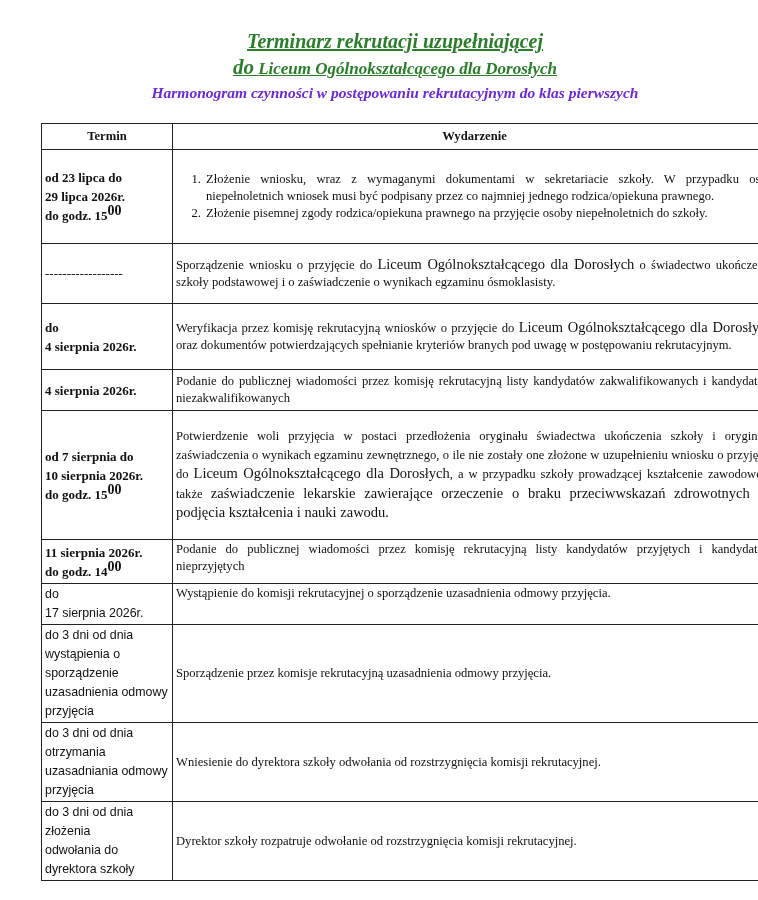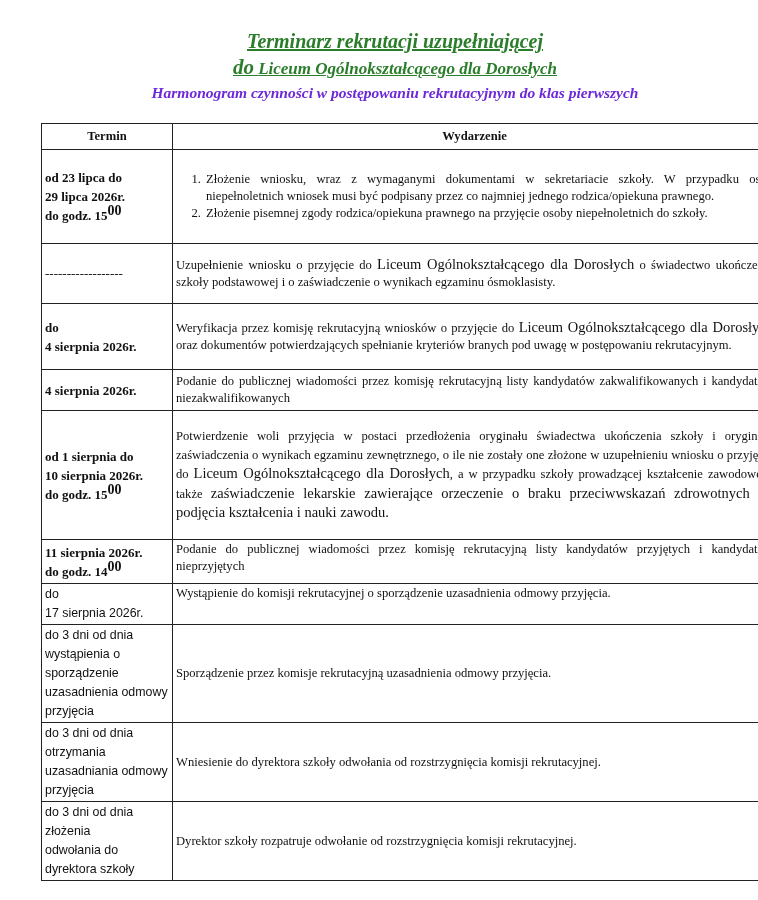--- a/index.html
+++ b/index.html
@@ -45,39 +45,39 @@
     <td class="ev">
       <ol>
         <li>Złożenie wniosku, wraz z wymaganymi dokumentami w sekretariacie szkoły. W przypadku osób niepełnoletnich wniosek musi być podpisany przez co najmniej jednego rodzica/opiekuna prawnego.</li>
         <li>Złożenie pisemnej zgody rodzica/opiekuna prawnego na przyjęcie osoby niepełnoletnich do szkoły.</li>
       </ol>
     </td>
   </tr>
 
   <tr style="height:60px">
     <td class="term" style="font-weight:normal">------------------</td>
-    <td class="ev"><span>Uzupełnienie wniosku o przyjęcie do </span><span class="lg">Liceum Ogólnokształcącego dla Dorosłych</span><span> o świadectwo ukończenia szkoły podstawowej i o zaświadczenie o wynikach egzaminu ósmoklasisty.</span></td>
+    <td class="ev"><span>Sporządzenie wniosku o przyjęcie do </span><span class="lg">Liceum Ogólnokształcącego dla Dorosłych</span><span> o świadectwo ukończenia szkoły podstawowej i o zaświadczenie o wynikach egzaminu ósmoklasisty.</span></td>
   </tr>
 
   <tr style="height:66px">
     <td class="term">
       <div>do</div>
       <div>4 sierpnia 2026r.</div>
     </td>
     <td class="ev"><span>Weryfikacja przez komisję rekrutacyjną wniosków o przyjęcie do </span><span class="lg">Liceum Ogólnokształcącego dla Dorosłych</span><span> oraz dokumentów potwierdzających spełnianie kryteriów branych pod uwagę w postępowaniu rekrutacyjnym.</span></td>
   </tr>
 
   <tr style="height:41px">
     <td class="term">4 sierpnia 2026r.</td>
     <td class="ev">Podanie do publicznej wiadomości przez komisję rekrutacyjną listy kandydatów zakwalifikowanych i kandydatów niezakwalifikowanych</td>
   </tr>
 
   <tr style="height:129px">
     <td class="term">
-      <div>od 1 sierpnia do</div>
+      <div>od 7 sierpnia do</div>
       <div>10 sierpnia 2026r.</div>
       <div><span>do godz. 15</span><sup>00</sup></div>
     </td>
     <td class="ev" style="line-height:18.5px"><span>Potwierdzenie woli przyjęcia w postaci przedłożenia oryginału świadectwa ukończenia szkoły i oryginału zaświadczenia o wynikach egzaminu zewnętrznego, o ile nie zostały one złożone w uzupełnieniu wniosku o przyjęcie do </span><span class="lg">Liceum Ogólnokształcącego dla Dorosłych</span><span>, a w przypadku szkoły prowadzącej kształcenie zawodowe – także </span><span class="lg">zaświadczenie lekarskie zawierające orzeczenie o braku przeciwwskazań zdrowotnych do podjęcia kształcenia i nauki zawodu.</span></td>
   </tr>
 
   <tr style="height:44px">
     <td class="term">
       <div>11 sierpnia 2026r.</div>
       <div><span>do godz. 14</span><sup>00</sup></div>

